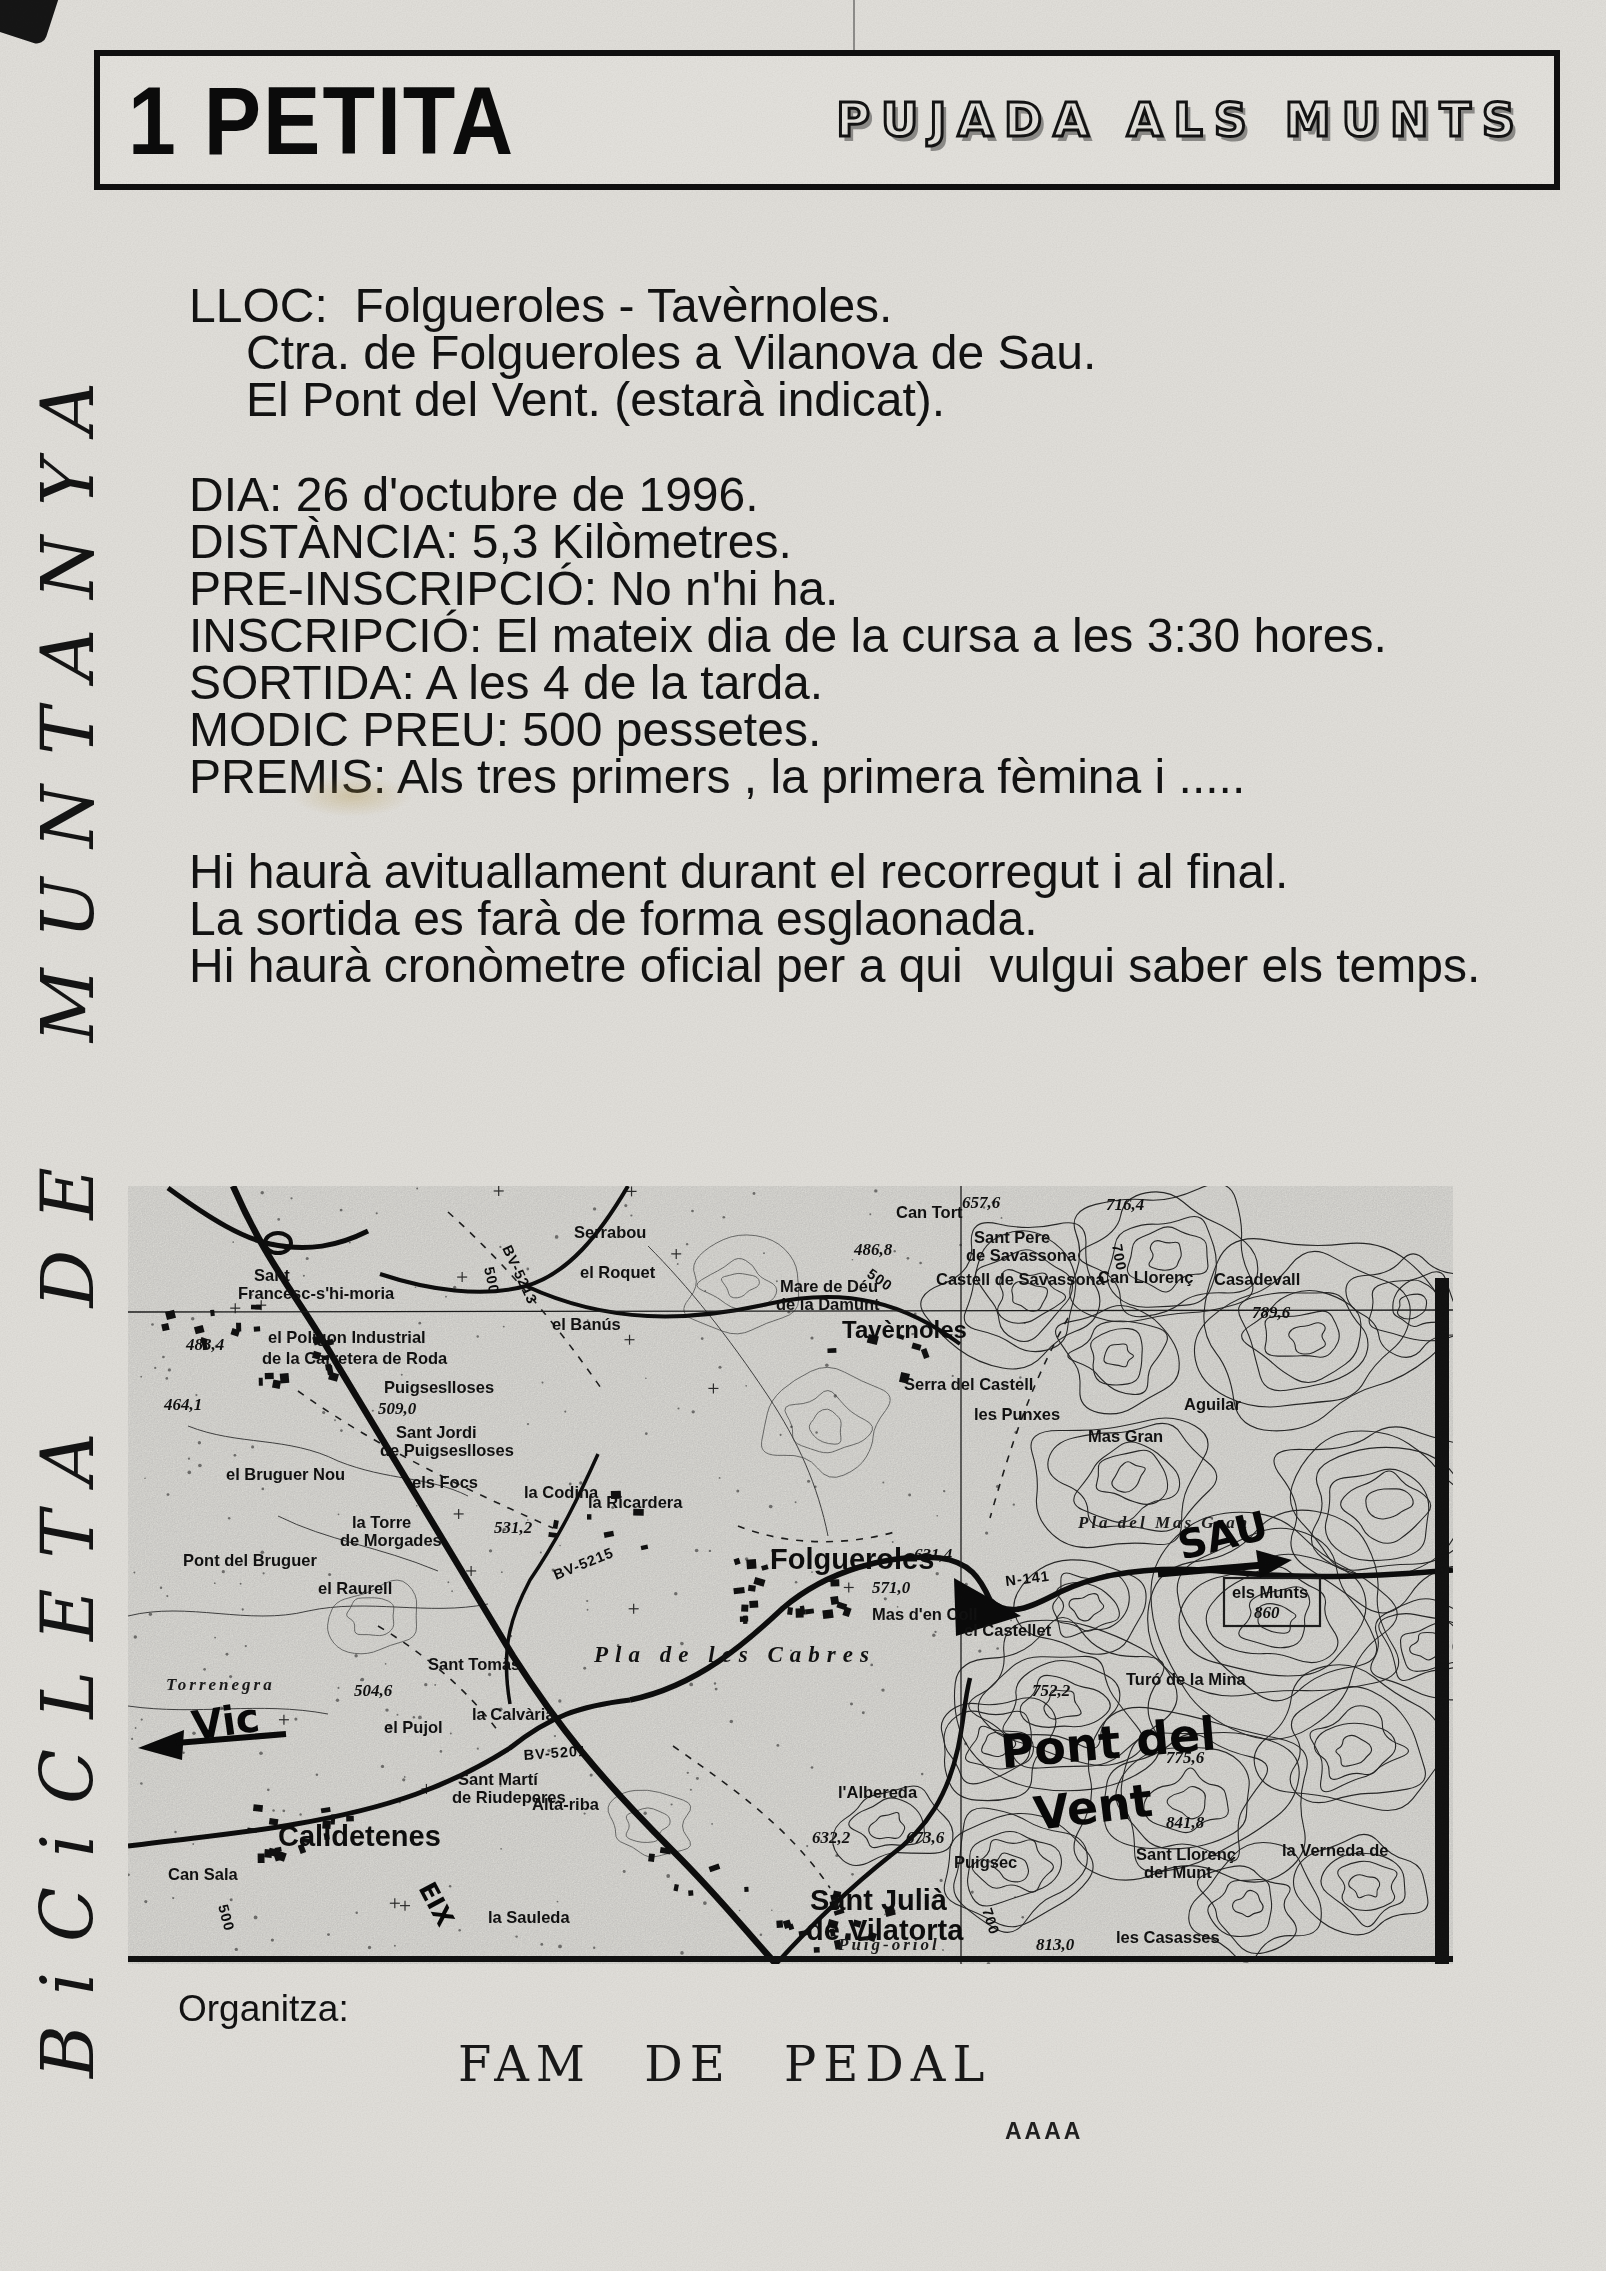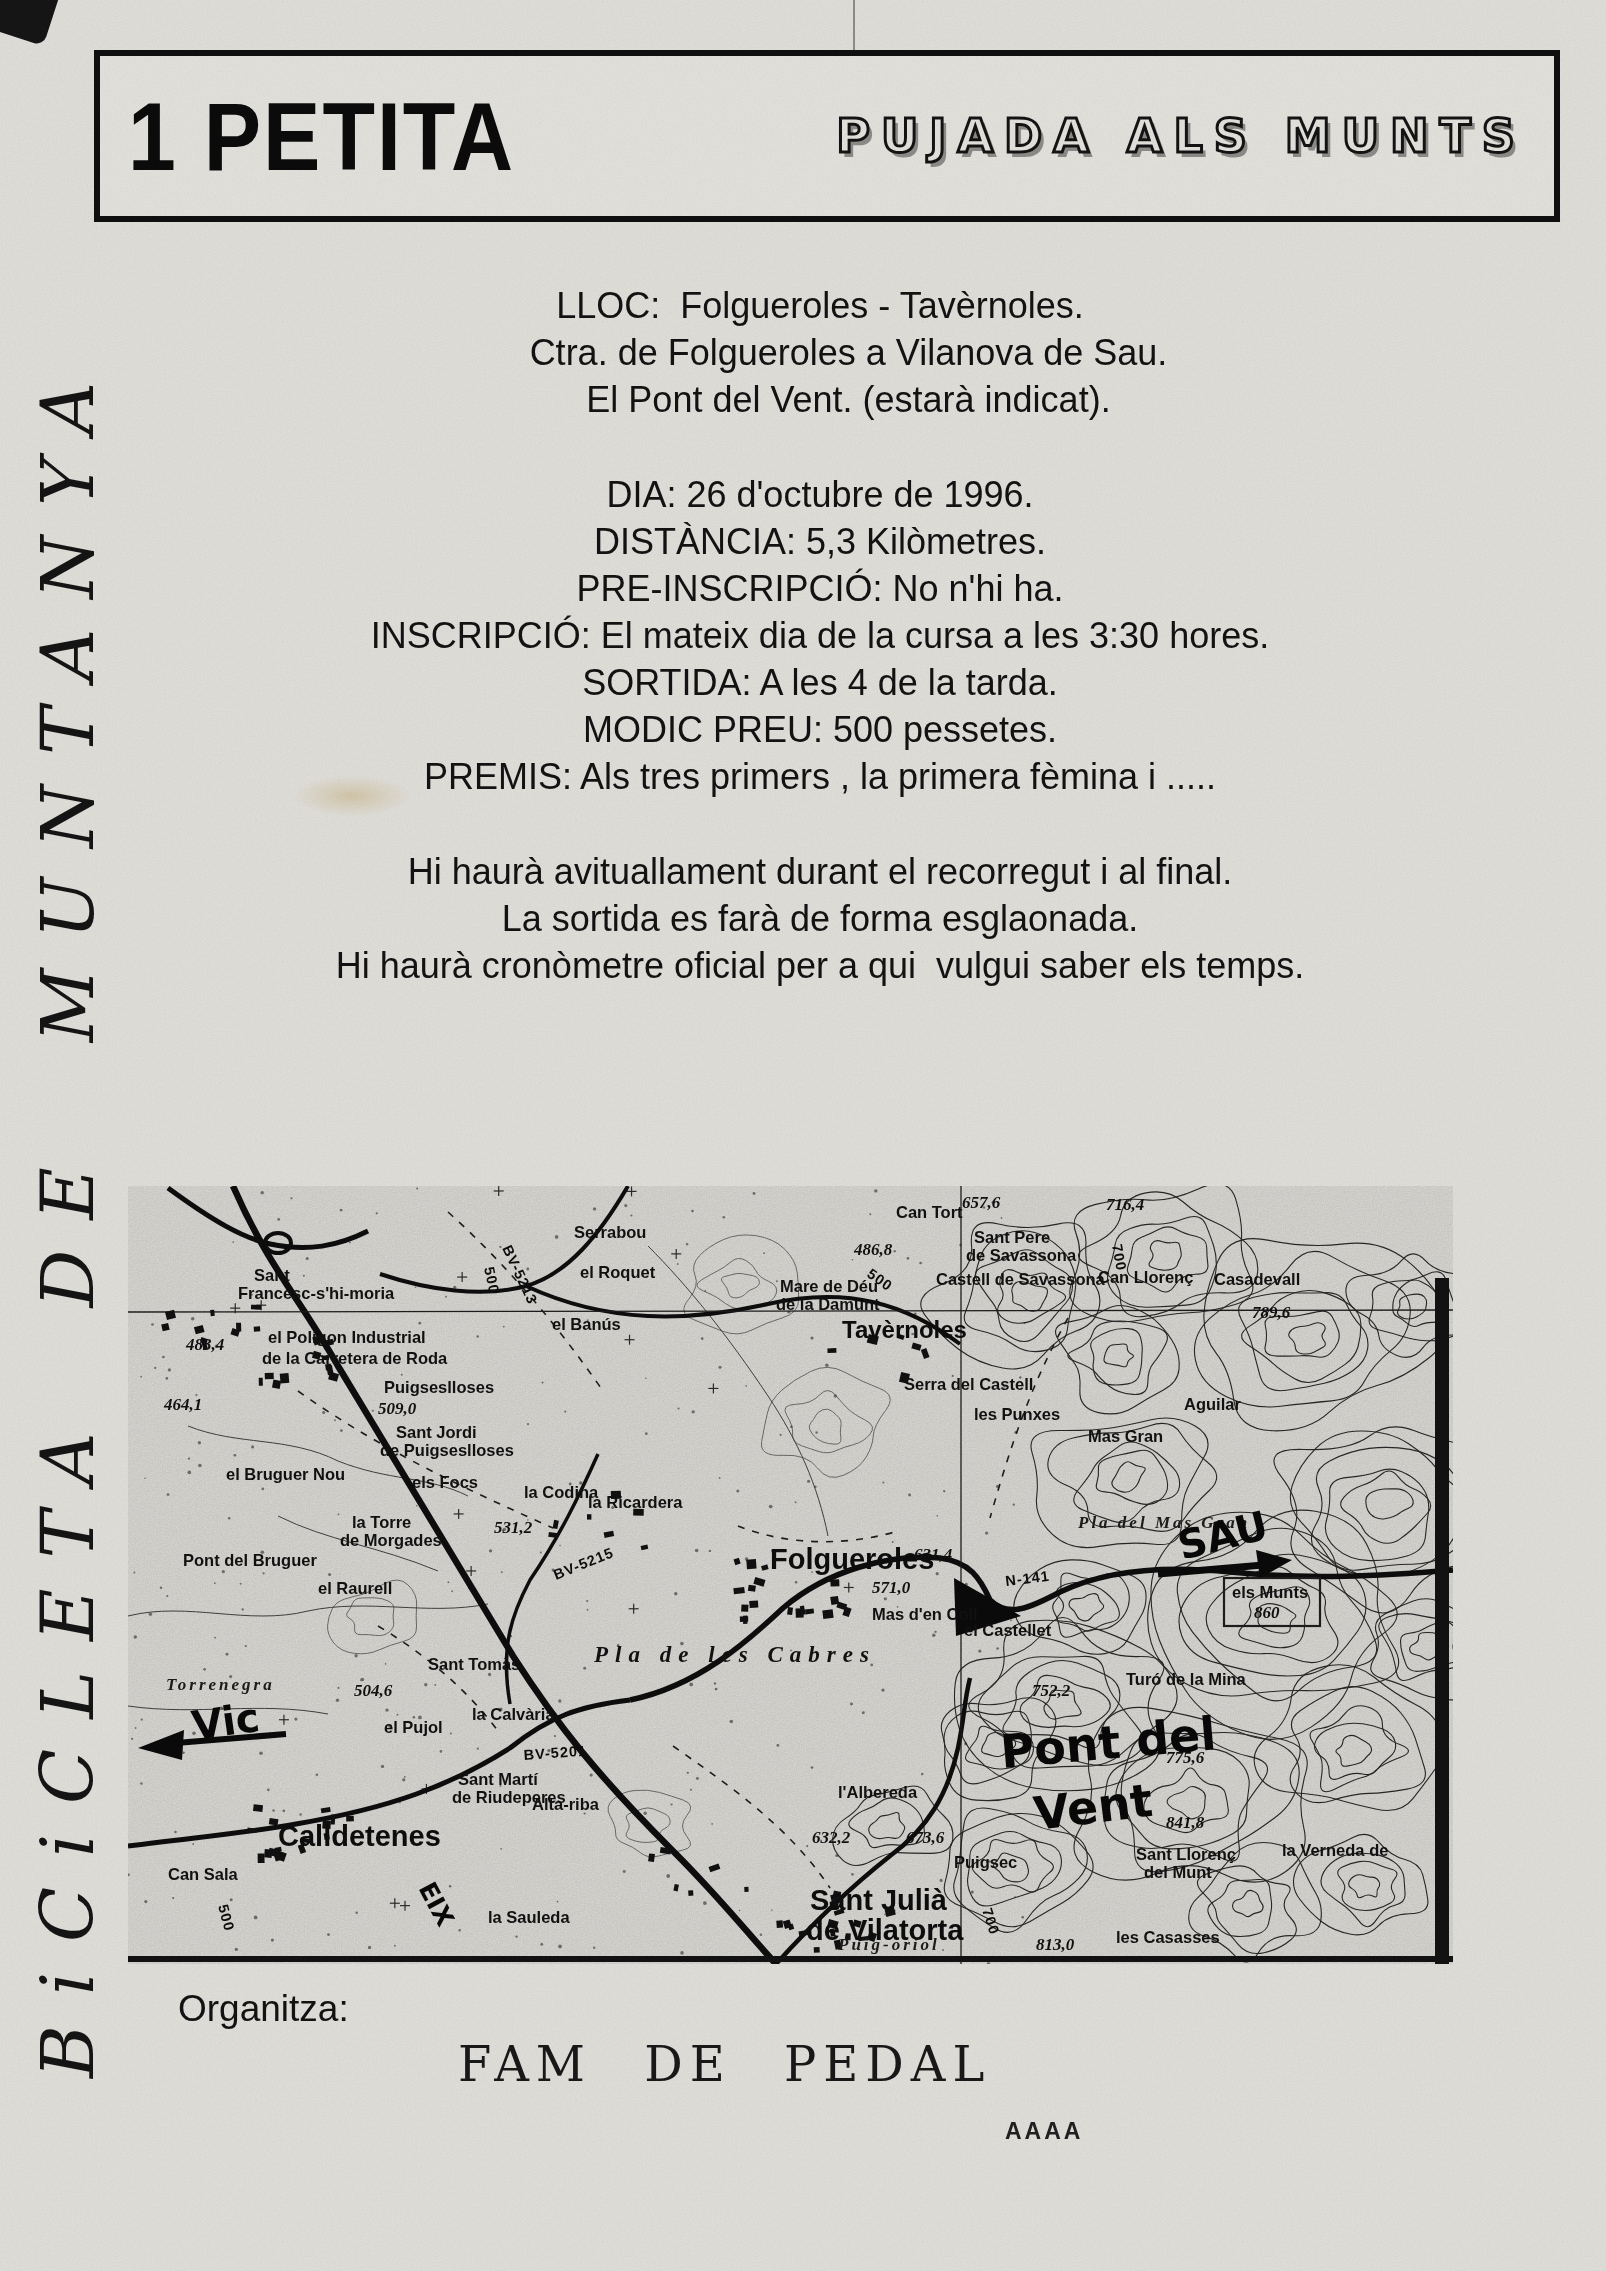--- a/index.html
+++ b/index.html
@@ -1,32 +1,32 @@
 <!DOCTYPE html>
 <html><head>
 <meta charset="utf-8">
 <style>
   html,body{margin:0;padding:0;background:#cfcdc8;}
   .page{position:relative;width:1606px;height:2271px;background:#e9e7e2;overflow:hidden;
         font-family:"Liberation Sans",sans-serif;color:#141414;}
   
   .banner{position:absolute;left:94px;top:50px;width:1398px;height:128px;border:6px solid #101010;
           background:#eceae5;display:flex;align-items:center;justify-content:space-between;
-          padding:16px 28px;box-sizing:content-box;}
+          padding:0 28px;box-sizing:content-box;}
   .title-left{font-family:"Liberation Sans",sans-serif;font-weight:900;font-size:86px;
               letter-spacing:2px;transform:scaleY(1.12);color:#0c0c0c;white-space:nowrap;}
   .title-right{font-family:"DejaVu Sans",sans-serif;font-weight:800;font-size:46px;
                letter-spacing:11px;color:#eceae5;-webkit-text-stroke:3px #151515;
                text-shadow:4px 5px 0 rgba(55,55,55,.5);white-space:nowrap;}
   
   .side-text{position:absolute;left:26px;top:2078px;transform-origin:0 0;transform:rotate(-90deg);
              font-family:"DejaVu Serif",serif;font-style:italic;font-size:72px;letter-spacing:30px;
              word-spacing:42px;white-space:nowrap;color:#161616;}
   
-  .details{position:absolute;left:170px;top:282px;font-size:36px;line-height:47px;width:1300px;text-align:center;}
+  .details{position:absolute;left:189px;top:282px;font-size:48px;line-height:47px;width:1300px;}
   .para{margin-bottom:48px;}
   .line{white-space:pre;}
   .ind1{padding-left:57px;}
   
   .org-label{position:absolute;left:178px;top:1988px;font-size:37px;}
   .org-name{position:absolute;left:458px;top:2036px;font-family:"DejaVu Serif",serif;
             font-size:48px;letter-spacing:7px;word-spacing:30px;color:#1a1a1a;}
   .footnote{position:absolute;left:1005px;top:2118px;font-size:23px;letter-spacing:3px;color:#222;font-weight:bold;}
   
   .map-wrap{position:absolute;left:128px;top:1186px;width:1325px;height:778px;}

